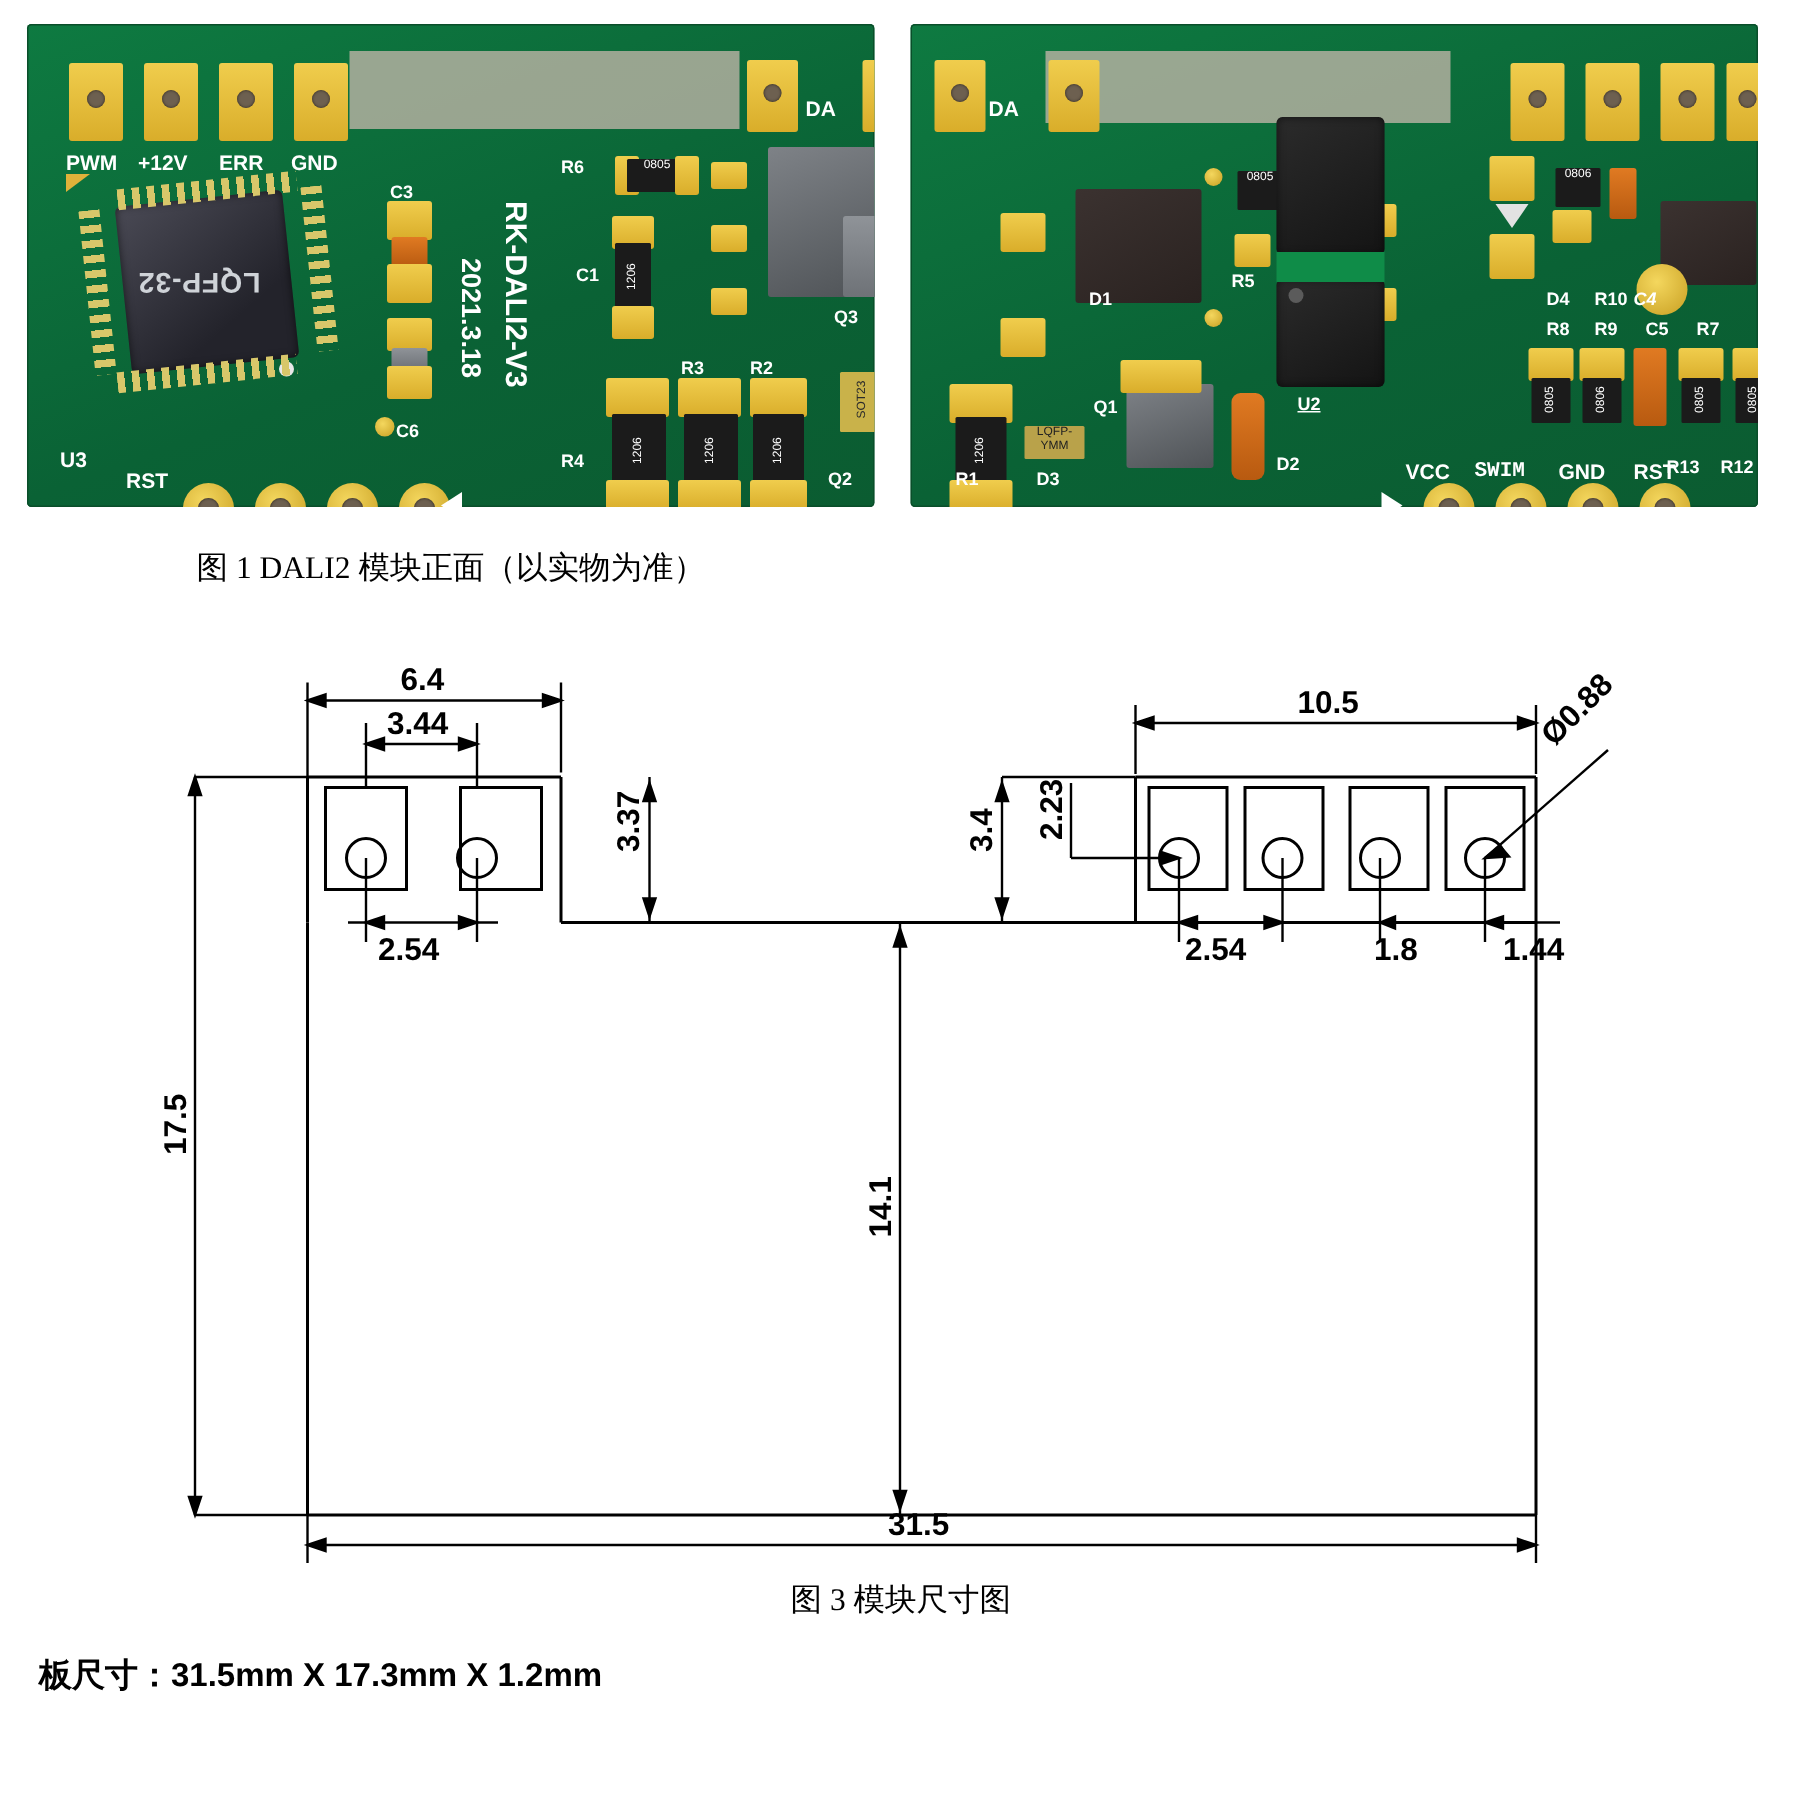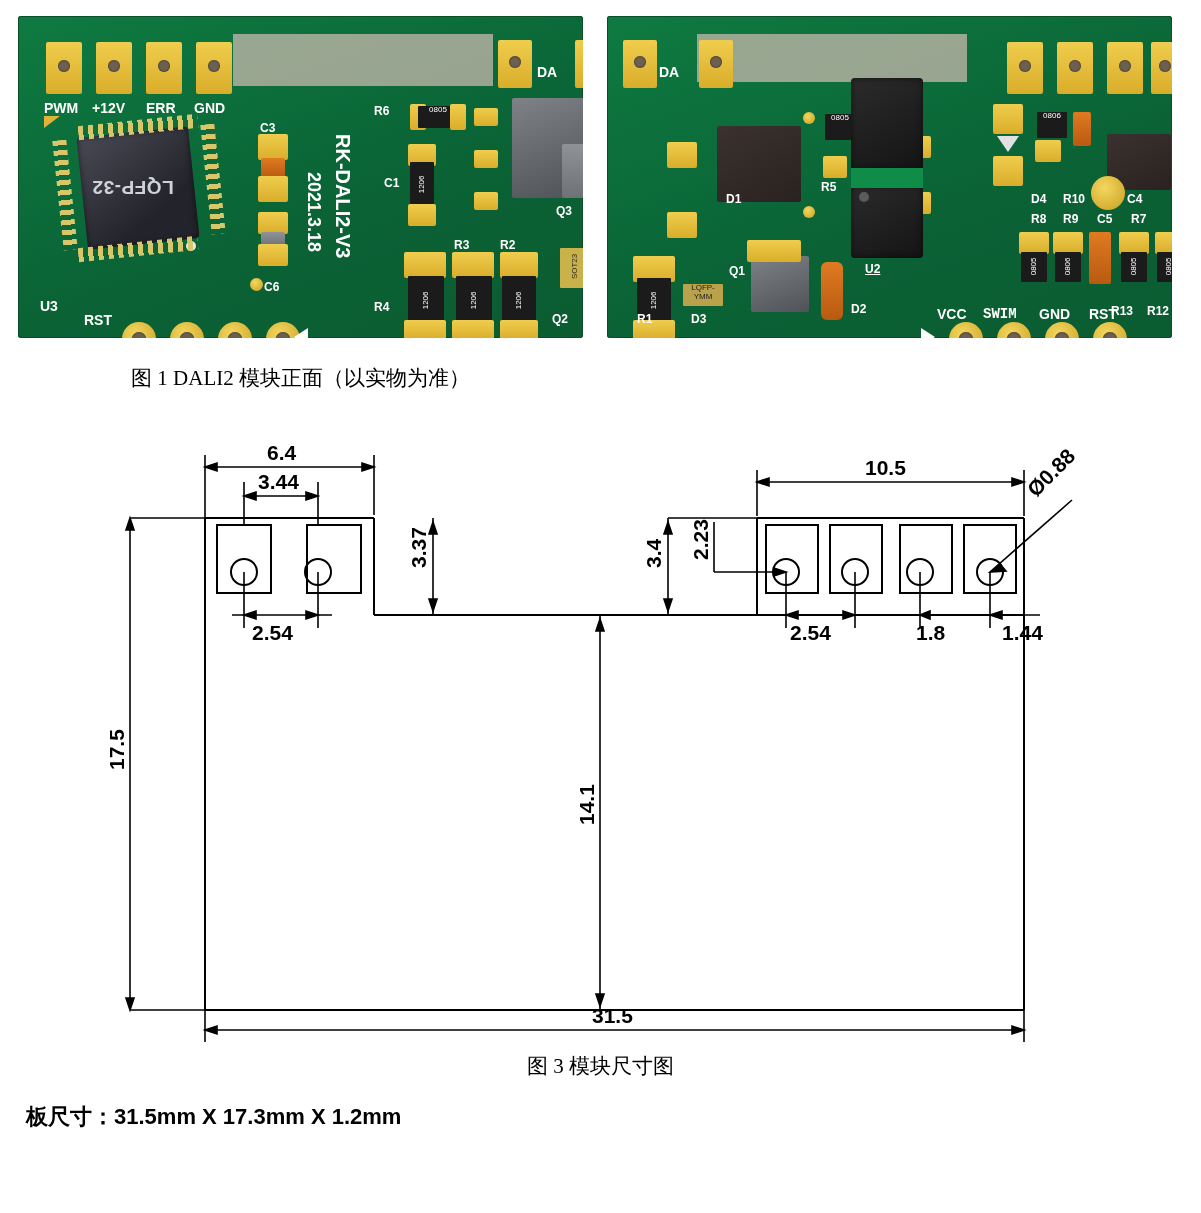--- a/index.html
+++ b/index.html
@@ -354,21 +354,21 @@
       <div class="smd" style="left:430px;top:96px;width:30px;height:26px;">
           <span class="smdtxt">0806</span>
         </div>
       <div class="cap-orange" style="left:466px;top:96px;width:18px;height:34px;"></div>
       <div class="pad" style="left:428px;top:124px;width:26px;height:22px;"></div>
       <div class="darkpart" style="left:500px;top:118px;width:64px;height:56px;"></div>
       <div class="pad round" style="left:484px;top:160px;width:34px;height:34px;background:radial-gradient(circle at 40% 35%,#f4d75e,#c89f22);"></div>
 
       <div class="silk small" style="left:424px;top:176px;">D4</div>
       <div class="silk small" style="left:456px;top:176px;">R10</div>
-      <div class="silk small" style="left:520px;top:176px;">C4</div>
+      <div class="silk small" style="left:482px;top:176px;font-style:italic;">C4</div>
       <div class="silk small" style="left:424px;top:196px;">R8</div>
       <div class="silk small" style="left:456px;top:196px;">R9</div>
       <div class="silk small" style="left:490px;top:196px;">C5</div>
       <div class="silk small" style="left:524px;top:196px;">R7</div>
 
       <div class="pad" style="left:412px;top:216px;width:30px;height:22px;"></div>
       <div class="smd" style="left:414px;top:236px;width:26px;height:30px;">
           <span class="smdtxt" style="transform:rotate(-90deg);margin-top:10px;">0805</span>
         </div>
       <div class="pad" style="left:446px;top:216px;width:30px;height:22px;"></div>

